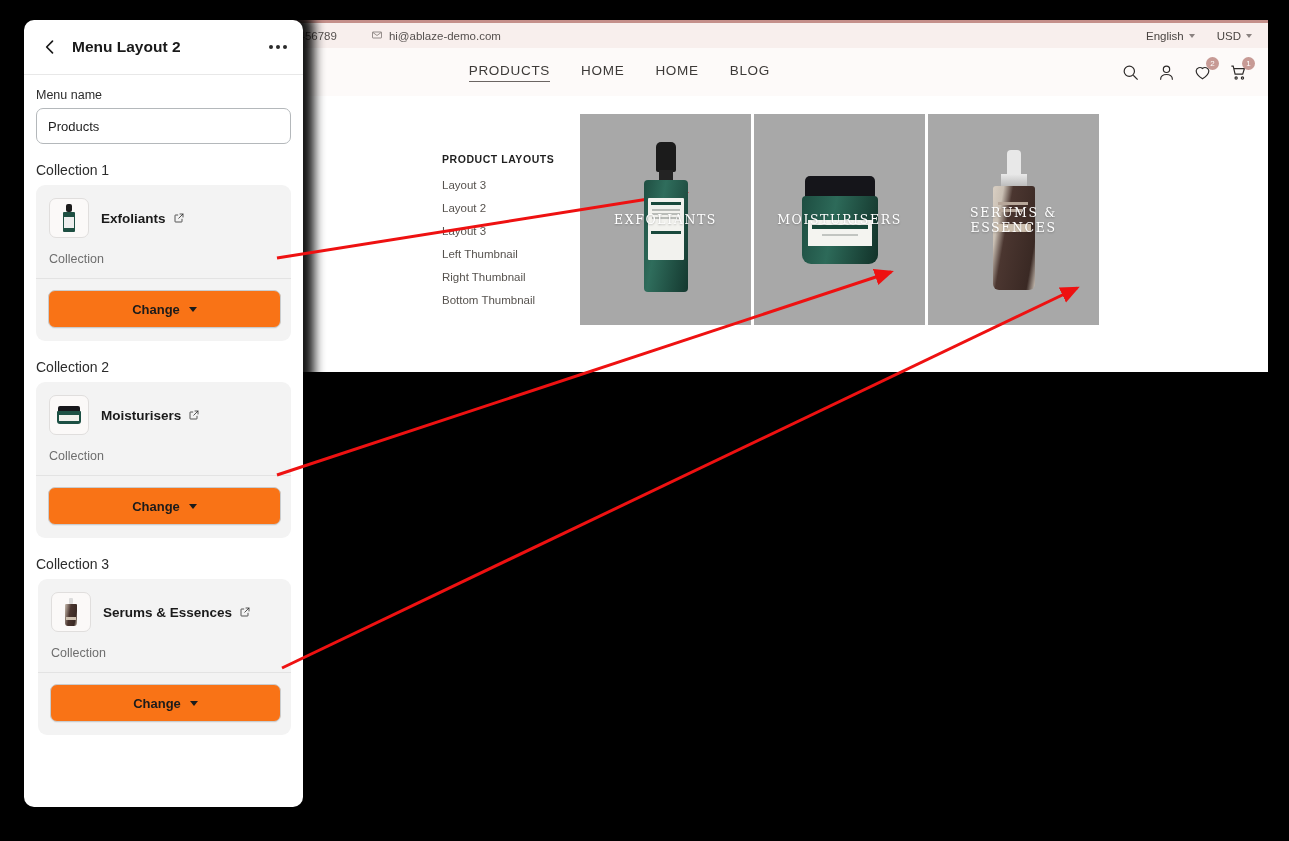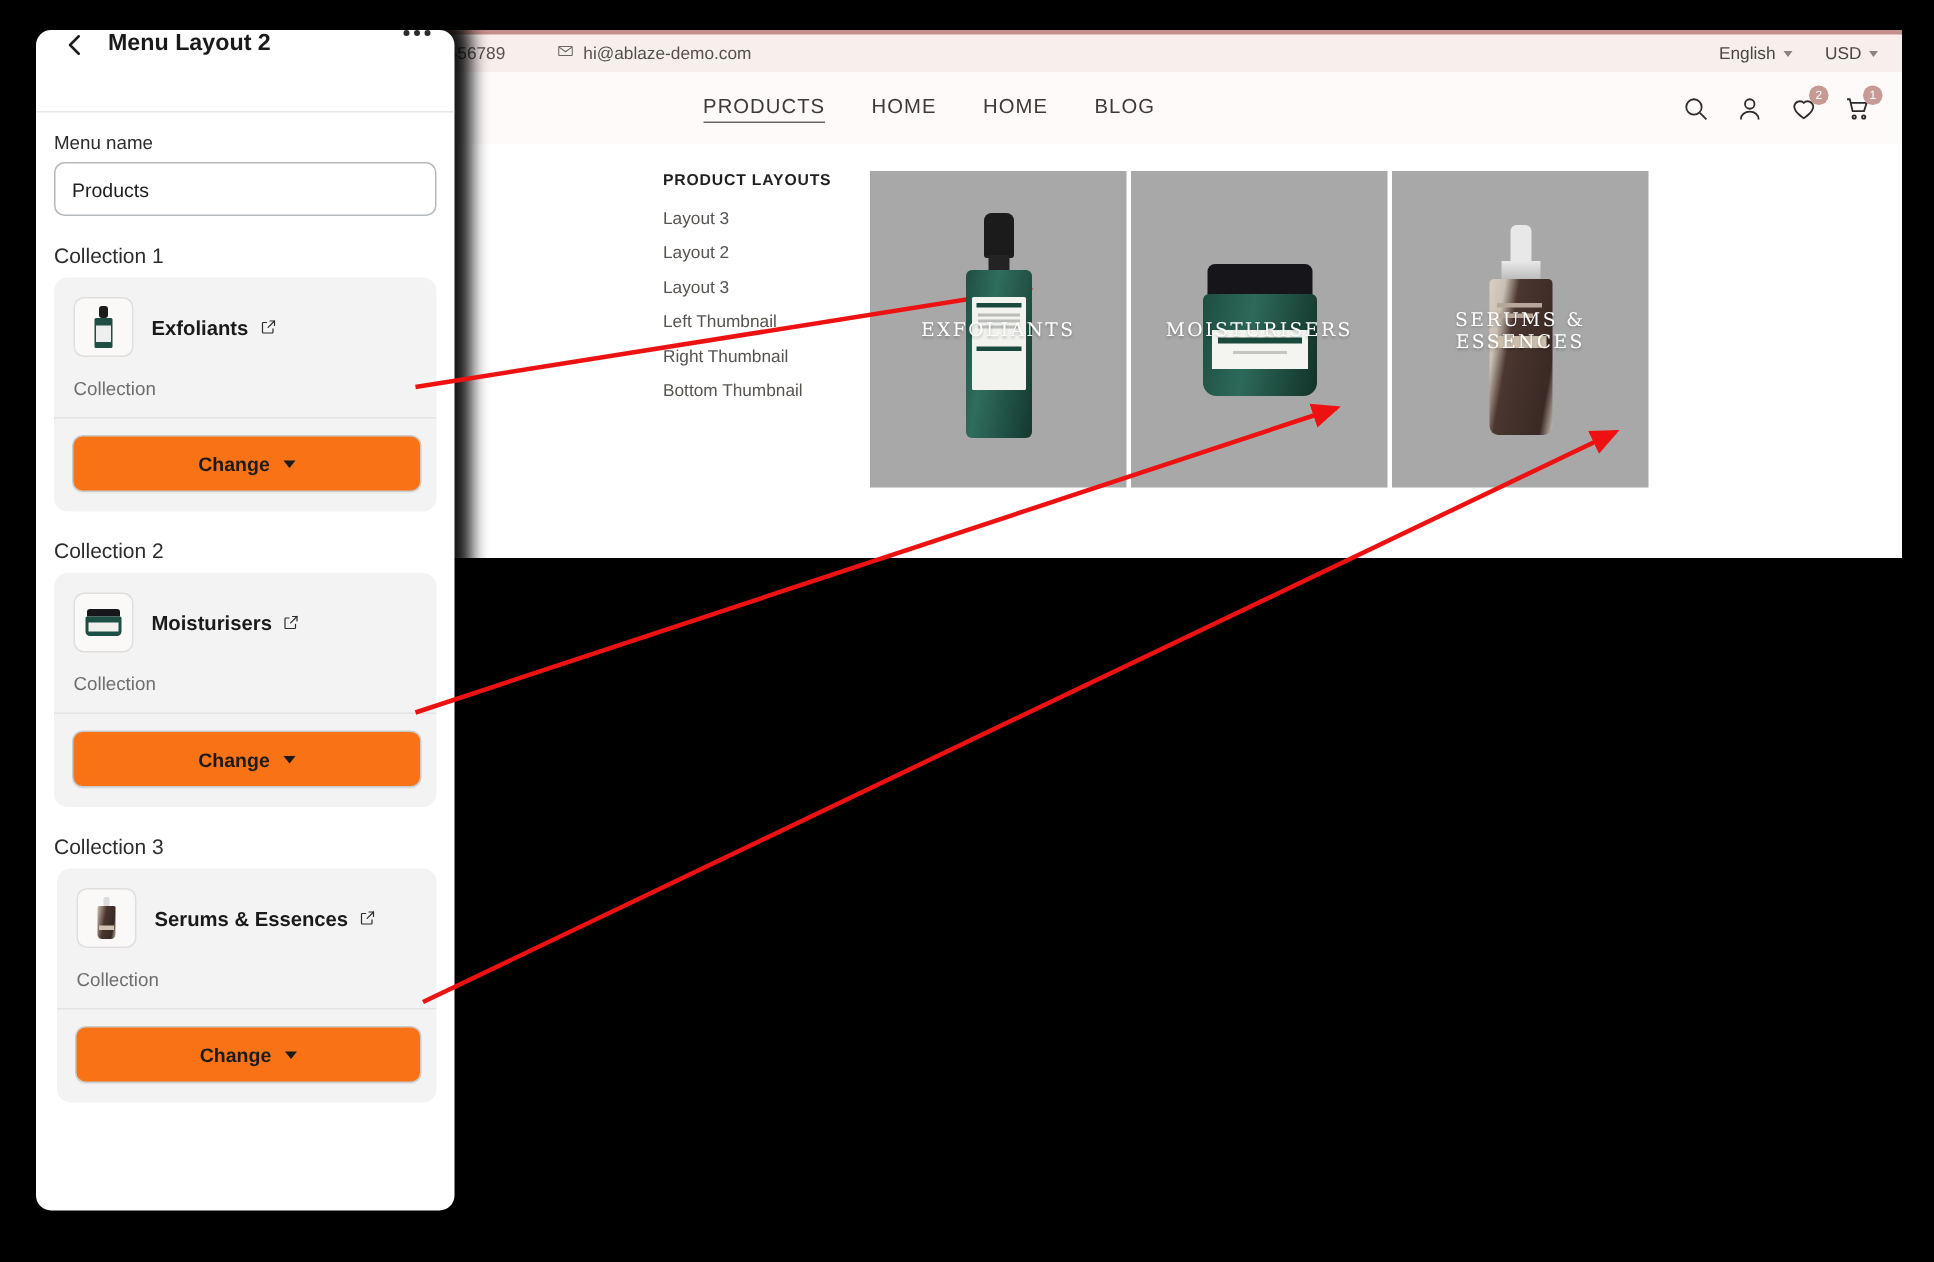--- a/index.html
+++ b/index.html
@@ -46,21 +46,21 @@
   .navlink.active{border-bottom:1.5px solid #6b6563;}
   .head-icons{margin-left:auto;display:flex;align-items:center;gap:17px;}
   .hi{width:19px;height:19px;position:relative;color:#2d2a29;}
   .hi svg{display:block;width:19px;height:19px;fill:none;stroke:currentColor;stroke-width:1.5;}
   .badge{
     position:absolute;top:-6px;right:-7px;width:13px;height:13px;border-radius:50%;
     background:#c79a95;color:#fff;font-size:8px;line-height:13px;text-align:center;
   }
 
   .mega{display:flex;padding:18px 0 0 0;}
-  .mcols{display:flex;padding-left:324px;}
+  .mcols{display:flex;padding-left:324px;margin-top:39px;}
   .mcol{width:126px;}
   .mcol-h{font-size:10.5px;font-weight:bold;letter-spacing:.55px;color:#1f1f1f;margin-bottom:14px;}
   .mcol-i{font-size:11.5px;color:#57534f;margin-bottom:11px;}
   .tiles{display:flex;gap:3px;margin-left:12px;}
   .tile{
     width:171px;height:211px;background:#a8a8a8;position:relative;
     display:flex;align-items:center;justify-content:center;overflow:hidden;
   }
   .tile-label{
     position:relative;z-index:3;color:#fff;font-family:"DejaVu Serif", serif;
@@ -100,21 +100,21 @@
   .panel-shadow{
     position:absolute;left:14px;top:11px;width:300px;height:804px;border-radius:14px;
     background:#000;filter:blur(6px);opacity:.9;
   }
   .panel{
     position:absolute;left:24px;top:20px;width:279px;height:787px;
     background:#ffffff;border-radius:10px;overflow:hidden;
     box-shadow:0 2px 18px rgba(0,0,0,.35);
   }
   .panel-head{
-    height:55px;display:flex;padding:0 16px;
+    height:55px;display:flex;align-items:center;padding:0 16px;
     border-bottom:1px solid #e8e8e8;box-sizing:border-box;
   }
   .back-ic{width:20px;height:20px;color:#1c1c1c;flex:0 0 auto;}
   .back-ic svg{display:block;width:20px;height:20px;fill:none;stroke:currentColor;stroke-width:2;stroke-linecap:round;stroke-linejoin:round;}
   .panel-title{font-size:15.5px;font-weight:bold;color:#1a1a1a;margin-left:12px;}
   .dots{margin-left:auto;display:flex;gap:3px;}
   .dots span{width:4px;height:4px;border-radius:50%;background:#2b2b2b;display:block;}
 
   .panel-body{padding:13px 12px 0 12px;}
   .fld-label{font-size:12.5px;color:#2c2c2c;margin-bottom:6px;}

